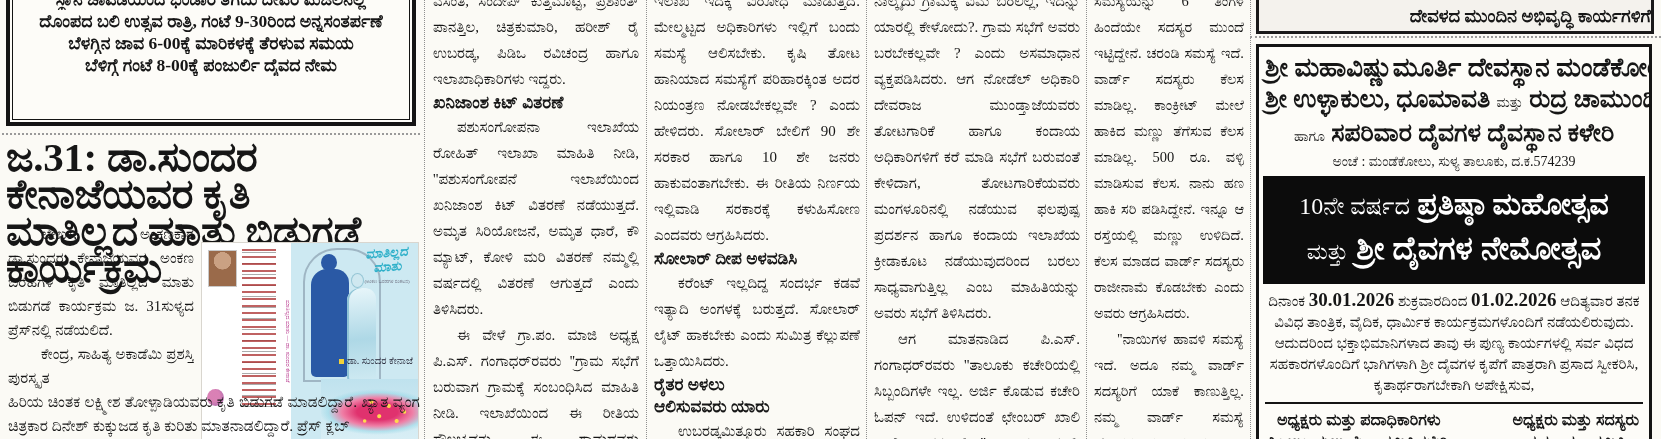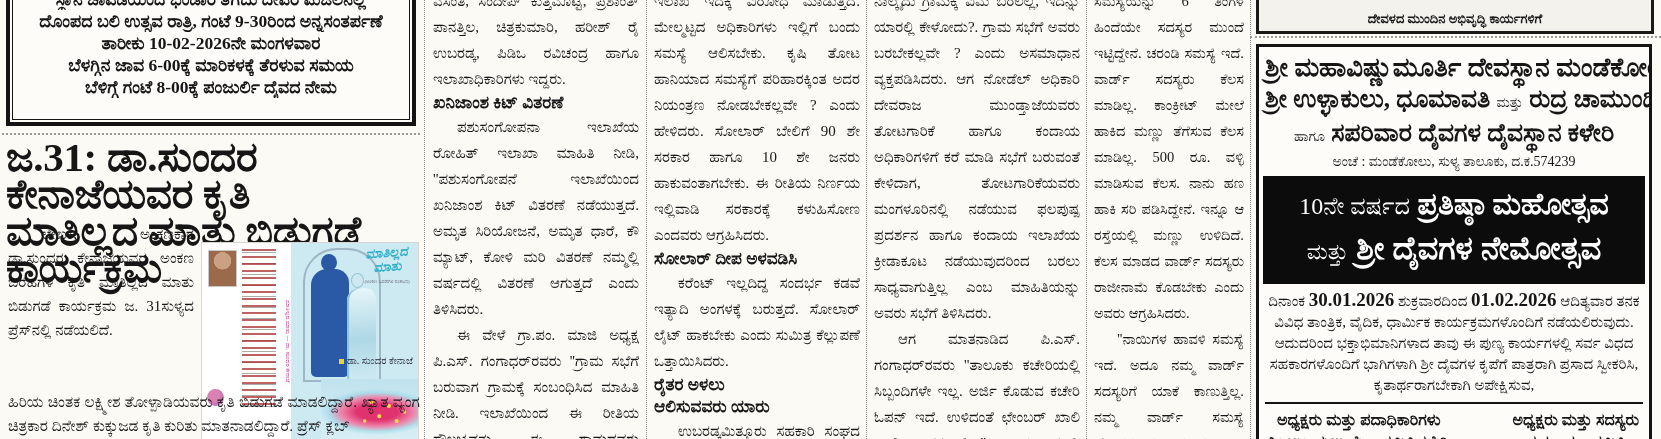--- a/index.html
+++ b/index.html
@@ -77,22 +77,22 @@
   .subhead{text-align:left;font-weight:700;font-size:17px;line-height:22px;
     margin:4px 0 2px;text-indent:0 !important;}
   #col2{left:433px;width:206px;}
   #col3{left:654px;width:206px;}
   #col4{left:874px;width:206px;}
   #col5{left:1094px;width:150px;font-size:14.5px;}
 
   
   .topclip{position:absolute;left:1256px;top:-32px;width:392px;height:60px;
     border:3px solid #1a1a1a;background:#f4f2ed;overflow:hidden;}
-  .topclip .t{position:absolute;left:0;right:0;bottom:4px;text-align:center;
-    font-weight:700;font-size:13px;white-space:nowrap;}
+  .topclip .t{position:absolute;left:0;right:0;bottom:4px;text-align:right;
+    font-weight:700;font-size:18px;white-space:nowrap;}
   .adbox{position:absolute;left:1256px;top:44px;width:390px;height:400px;
     border:3px solid #141414;background:#fdfcf8;box-sizing:content-box;
     padding:0;overflow:hidden;}
   .ad-head{padding:5px 6px 0;text-align:center;}
   .ad-l1{font-weight:700;font-size:26px;line-height:31px;white-space:nowrap;}
   .ad-l2{font-weight:700;font-size:25px;line-height:31px;white-space:nowrap;}
   .ad-l2 .sm, .ad-l3 .sm{font-weight:400;font-size:14px;}
   .ad-l3{font-weight:700;font-size:25px;line-height:30px;white-space:nowrap;}
   .ad-addr{font-size:14px;line-height:18px;margin-top:1px;}
   .ad-banner{background:#0c0c0c;color:#ffffff;margin:5px 4px 0;padding:8px 2px 10px;text-align:center;}
@@ -116,34 +116,34 @@
   <div class="vsep" style="left:424px"></div>
   <div class="vsep" style="left:646px"></div>
   <div class="vsep" style="left:866px"></div>
   <div class="vsep" style="left:1086px"></div>
   <div class="vsep" style="left:1250px"></div>
 
   <div class="notice-box">
     <div class="notice-inner">
       <div class="nl">ಸ್ಥಾನ ಚಾವಡಿಯಿಂದ ಭಂಡಾರ ತೆಗೆದು ದೇವರ ಮಜಲಿನಲ್ಲಿ</div>
       <div class="nl">ದೊಂಪದ ಬಲಿ ಉತ್ಸವ ರಾತ್ರಿ, ಗಂಟೆ 9-30ರಿಂದ ಅನ್ನಸಂತರ್ಪಣೆ</div>
-      <div class="nl">ತಾರೀಕು 10-02-2026ನೇ ಮಂಗಳವಾರ</div>
       <div class="nl">ಬೆಳಗ್ಗಿನ ಜಾವ 6-00ಕ್ಕೆ ಮಾರಿಕಳಕ್ಕೆ ತೆರಳುವ ಸಮಯ</div>
       <div class="nl">ಬೆಳಿಗ್ಗೆ ಗಂಟೆ 8-00ಕ್ಕೆ ಪಂಜುರ್ಲಿ ದೈವದ ನೇಮ</div>
     </div>
   </div>
   <div class="hdot" style="left:2px;top:133px;width:418px"></div>
 
   <div class="headline">
     <div>ಜ.31: ಡಾ.ಸುಂದರ ಕೇನಾಜೆಯವರ ಕೃತಿ</div>
     <div>ಮಾತಿಲ್ಲದ ಮಾತು ಬಿಡುಗಡೆ ಕಾರ್ಯಕ್ರಮ</div>
   </div>
 
   <div class="intro">
     <p class="ind">ಲೇಖಕ, ಅಂಕಣಕಾರ ಡಾ.ಸುಂದರ ಕೇನಾಜೆಯವರ ಅಂಕಣ ಬರೆಹಗಳ ಕೃತಿ ಮಾತಿಲ್ಲದ ಮಾತು ಬಿಡುಗಡೆ ಕಾರ್ಯಕ್ರಮ ಜ. 31ಸುಳ್ಯದ ಪ್ರೆಸ್‌ನಲ್ಲಿ ನಡೆಯಲಿದೆ.</p>
+    <p class="ind">ಕೇಂದ್ರ, ಸಾಹಿತ್ಯ ಅಕಾಡೆಮಿ ಪ್ರಶಸ್ತಿ ಪುರಸ್ಕೃತ</p>
   </div>
 
   <div class="cover">
     <div class="photo"></div>
     <div class="backtext"></div>
     <div class="pub-logo"></div>
     <div class="spine">ಮಾತಿಲ್ಲದ ಮಾತು — ಡಾ. ಸುಂದರ ಕೇನಾಜೆ</div>
     <div class="front">
       <div class="chair"></div>
       <div class="fig-dark-head"></div>

